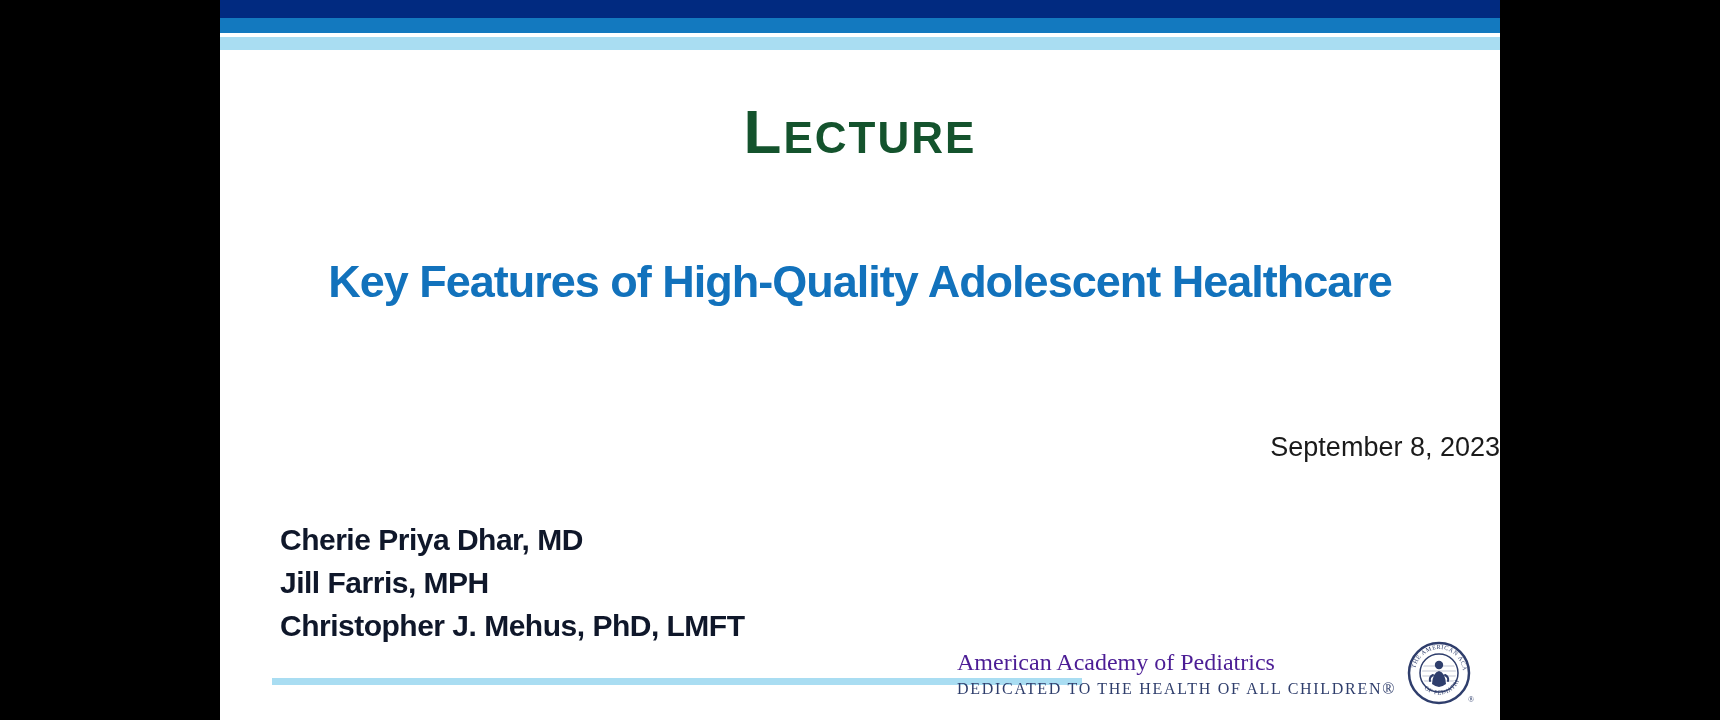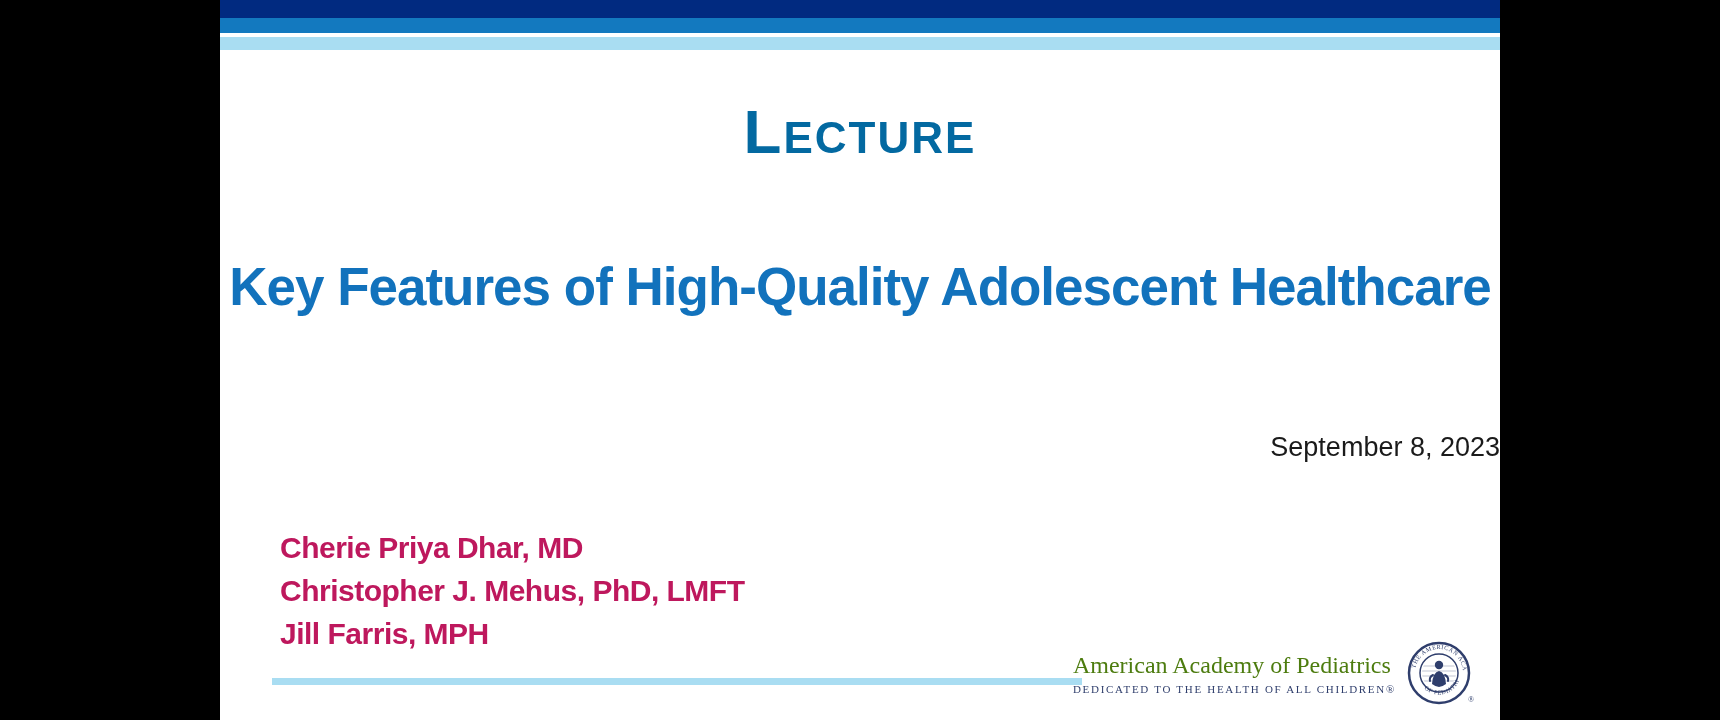--- a/index.html
+++ b/index.html
@@ -45,35 +45,35 @@
   .kicker {
     position: absolute;
     top: 96px;
     left: 0;
     width: 100%;
     margin: 0;
     text-align: center;
     font-weight: bold;
     font-size: 44px;
     letter-spacing: 2px;
-    color: #0369a1;
+    color: #14532d;
   }
   .kicker::first-letter {
     font-size: 62px;
   }
 
   .title {
     position: absolute;
     top: 256px;
     left: 0;
     width: 100%;
     margin: 0;
     text-align: center;
     font-weight: bold;
-    font-size: 53px;
+    font-size: 45px;
     letter-spacing: -1px;
     color: #1272BC;
   }
 
   .datetime {
     position: absolute;
     top: 426px;
     left: 0;
     width: 100%;
     text-align: right;
@@ -83,22 +83,21 @@
   }
 
   .presenters {
     position: absolute;
     left: 60px;
     top: 518px;
     font-size: 30px;
     font-weight: bold;
     line-height: 43px;
     letter-spacing: -0.5px;
-    color: #be185d;
-    margin-top: 8px;
+    color: #0f172a;
   }
 
   .footer-divider {
     position: absolute;
     left: 52px;
     top: 678px;
     width: 810px;
     height: 7px;
     background: #A9DDF2;
   }
@@ -108,26 +107,26 @@
     right: 28px;
     bottom: 14px;
     display: flex;
     align-items: center;
     gap: 10px;
   }
   .aap-text { text-align: left; }
   .aap-name {
     font-family: "Liberation Serif", serif;
     font-size: 24px;
-    color: #4d7c0f;
+    color: #4c1d95;
     white-space: nowrap;
   }
   .aap-tagline {
     font-family: "Liberation Serif", serif;
-    font-size: 11px;
+    font-size: 16px;
     letter-spacing: 1.7px;
     margin-top: 4px;
     color: #2F3E6C;
     white-space: nowrap;
     text-align: right;
   }
   .seal-wrap { position: relative; width: 66px; height: 66px; }
   .seal-reg {
     position: absolute;
     right: -2px;
@@ -153,22 +152,22 @@
     <h1 class="kicker">LECTURE</h1>
 
     <h2 class="title">Key Features of High-Quality Adolescent Healthcare</h2>
 
     <div class="datetime">
       <div>September 8, 2023</div>
     </div>
 
     <div class="presenters">
       <div>Cherie Priya Dhar, MD</div>
+      <div>Jill Farris, MPH</div>
       <div>Christopher J. Mehus, PhD, LMFT</div>
-      <div>Jill Farris, MPH</div>
     </div>
 
     <div class="footer-divider"></div>
 
     <div class="aap-logo">
       <div class="aap-text">
         <div class="aap-name">American Academy of Pediatrics</div>
         <div class="aap-tagline">DEDICATED TO THE HEALTH OF ALL CHILDREN®</div>
       </div>
       <div class="seal-wrap">

